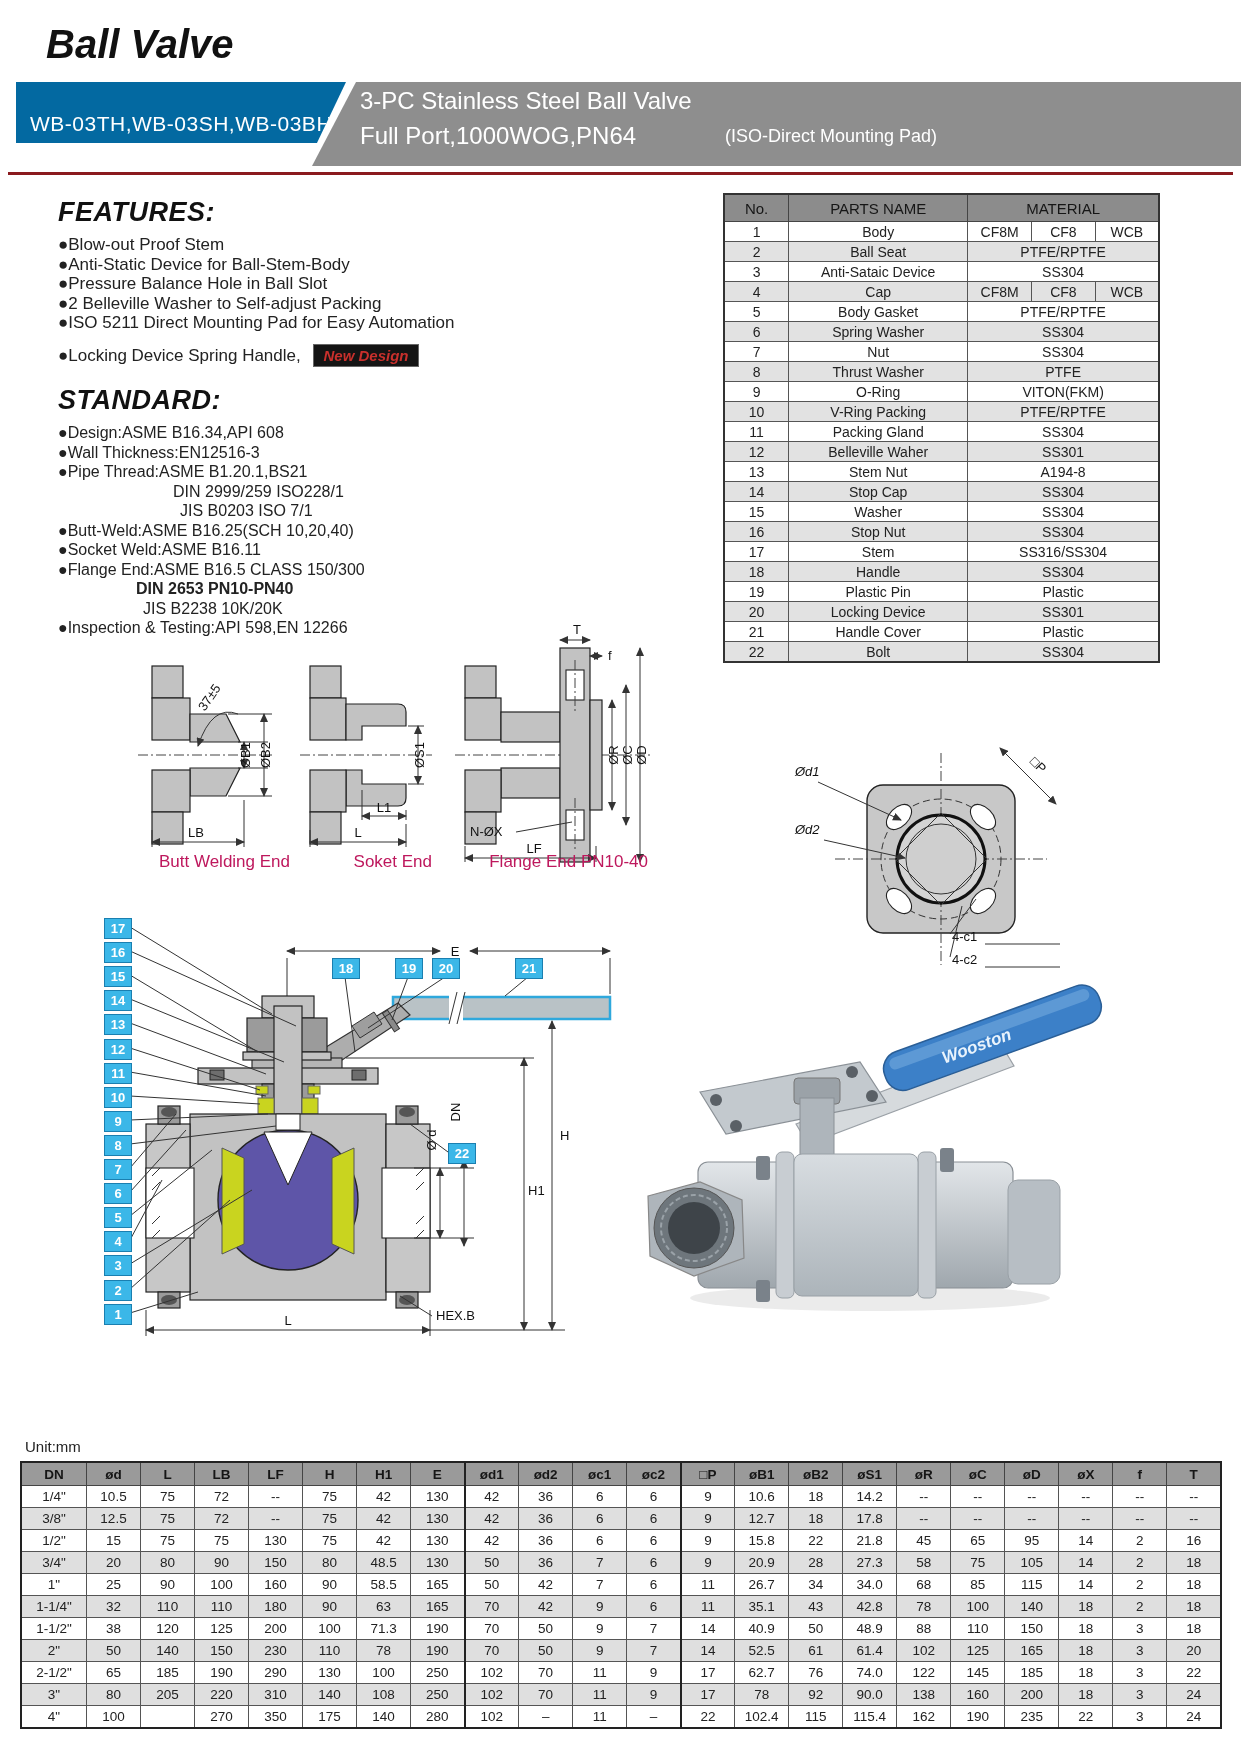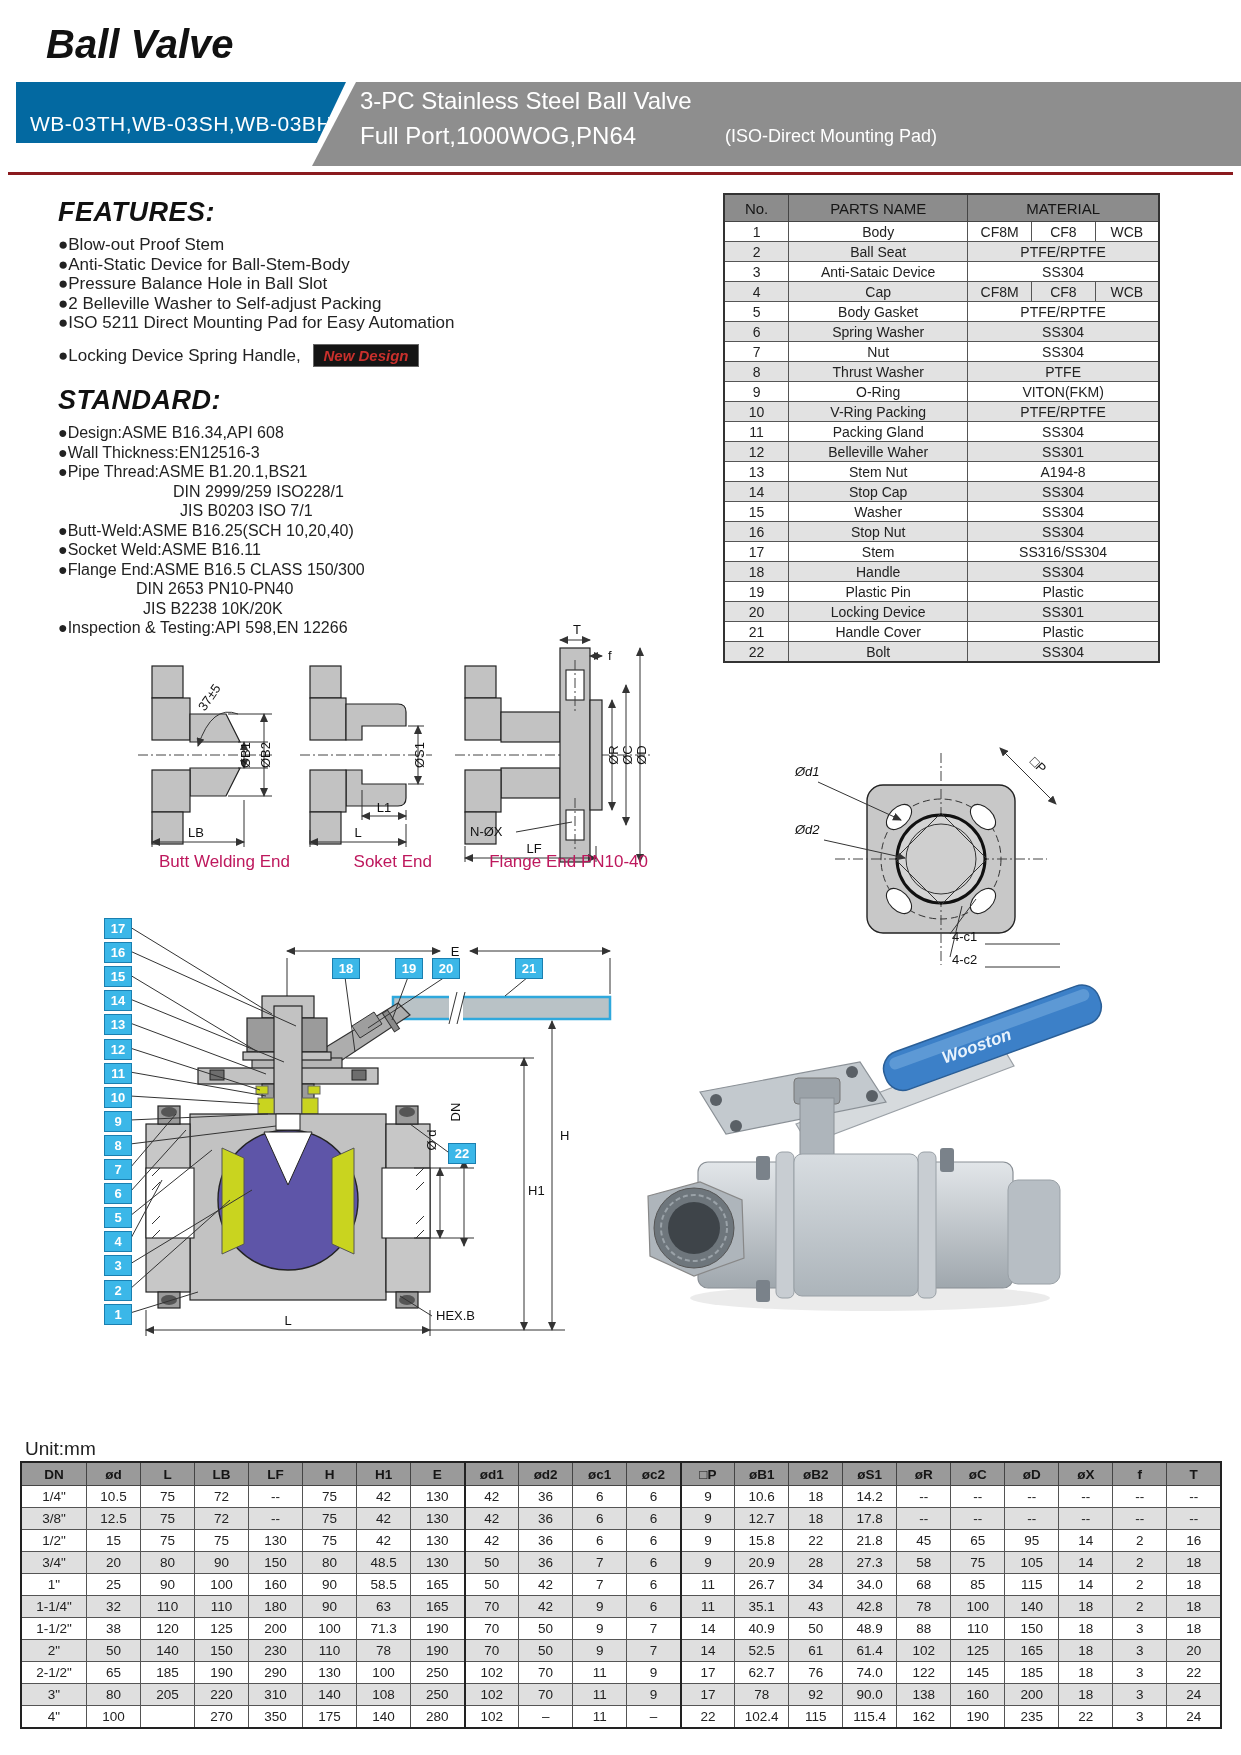--- a/index.html
+++ b/index.html
@@ -31,21 +31,21 @@
                font-size:14px;border:2px solid #333;}
   .parts-table th{background:#8C8C8C;border:1px solid #444;height:24px;font-weight:normal;color:#161616;font-size:15px;}
   .parts-table td{border:1px solid #555;height:19px;text-align:center;color:#222;padding:0;}
   .parts-table tbody tr:nth-child(even) td{background:#E2E2E2;}
   
   .cap{position:absolute;font-size:17px;color:#be185d;text-align:right;}
   
   .callout{position:absolute;width:26px;height:19px;background:#3BB7E8;border:1px solid #1a7fb0;
            color:#fff;font-weight:bold;font-size:13px;line-height:19px;text-align:center;z-index:5;}
   
-  .unit-label{position:absolute;left:25px;top:1438px;font-size:19px;color:#222;text-align:right;}
+  .unit-label{position:absolute;left:25px;top:1438px;font-size:15px;color:#222;text-align:right;}
   .dim-table{position:absolute;left:20px;top:1461px;width:1202px;border-collapse:collapse;
              table-layout:fixed;font-size:13.5px;border:2px solid #222;}
   .dim-table th{background:#9A9A9A;border:1px solid #444;height:22px;font-weight:bold;color:#161616;padding:0;}
   .dim-table td{border:1px solid #555;height:21px;text-align:center;color:#222;padding:0;}
   .dim-table tbody tr:nth-child(even) td{background:#DFDFDF;}
   .dncol{width:64px;}
   .cthick{border-left:2px solid #222 !important;}
   
   .sh{fill:#C2C2C2;stroke:#222;stroke-width:1.2;}
   .shd{fill:#9B9B9B;stroke:#222;stroke-width:1.2;}
@@ -347,21 +347,21 @@
     <div class="blk-head">STANDARD:</div>
     <div id="standard-lines">
         <div class="std-line" style="padding-left: 0px;">●Design:ASME B16.34,API 608</div>
         <div class="std-line" style="padding-left: 0px;">●Wall Thickness:EN12516-3</div>
         <div class="std-line" style="padding-left: 0px;">●Pipe Thread:ASME B1.20.1,BS21</div>
         <div class="std-line" style="padding-left: 115px;">DIN 2999/259 ISO228/1</div>
         <div class="std-line" style="padding-left: 122px;">JIS B0203 ISO 7/1</div>
         <div class="std-line" style="padding-left: 0px;">●Butt-Weld:ASME B16.25(SCH 10,20,40)</div>
         <div class="std-line" style="padding-left: 0px;">●Socket Weld:ASME B16.11</div>
         <div class="std-line" style="padding-left: 0px;">●Flange End:ASME B16.5 CLASS 150/300</div>
-        <div class="std-line" style="padding-left: 78px;">DIN 2653   PN10-PN40</div>
+        <div class="std-line" style="padding-left: 78px; font-weight: bold;">DIN 2653   PN10-PN40</div>
         <div class="std-line" style="padding-left: 85px;">JIS B2238 10K/20K</div>
         <div class="std-line" style="padding-left: 0px;">●Inspection &amp; Testing:API 598,EN 12266</div>
       </div>
   </div>
 
   <table class="parts-table">
     <colgroup>
         <col style="width:65px">
         <col style="width:180px">
         <col style="width:64px">

